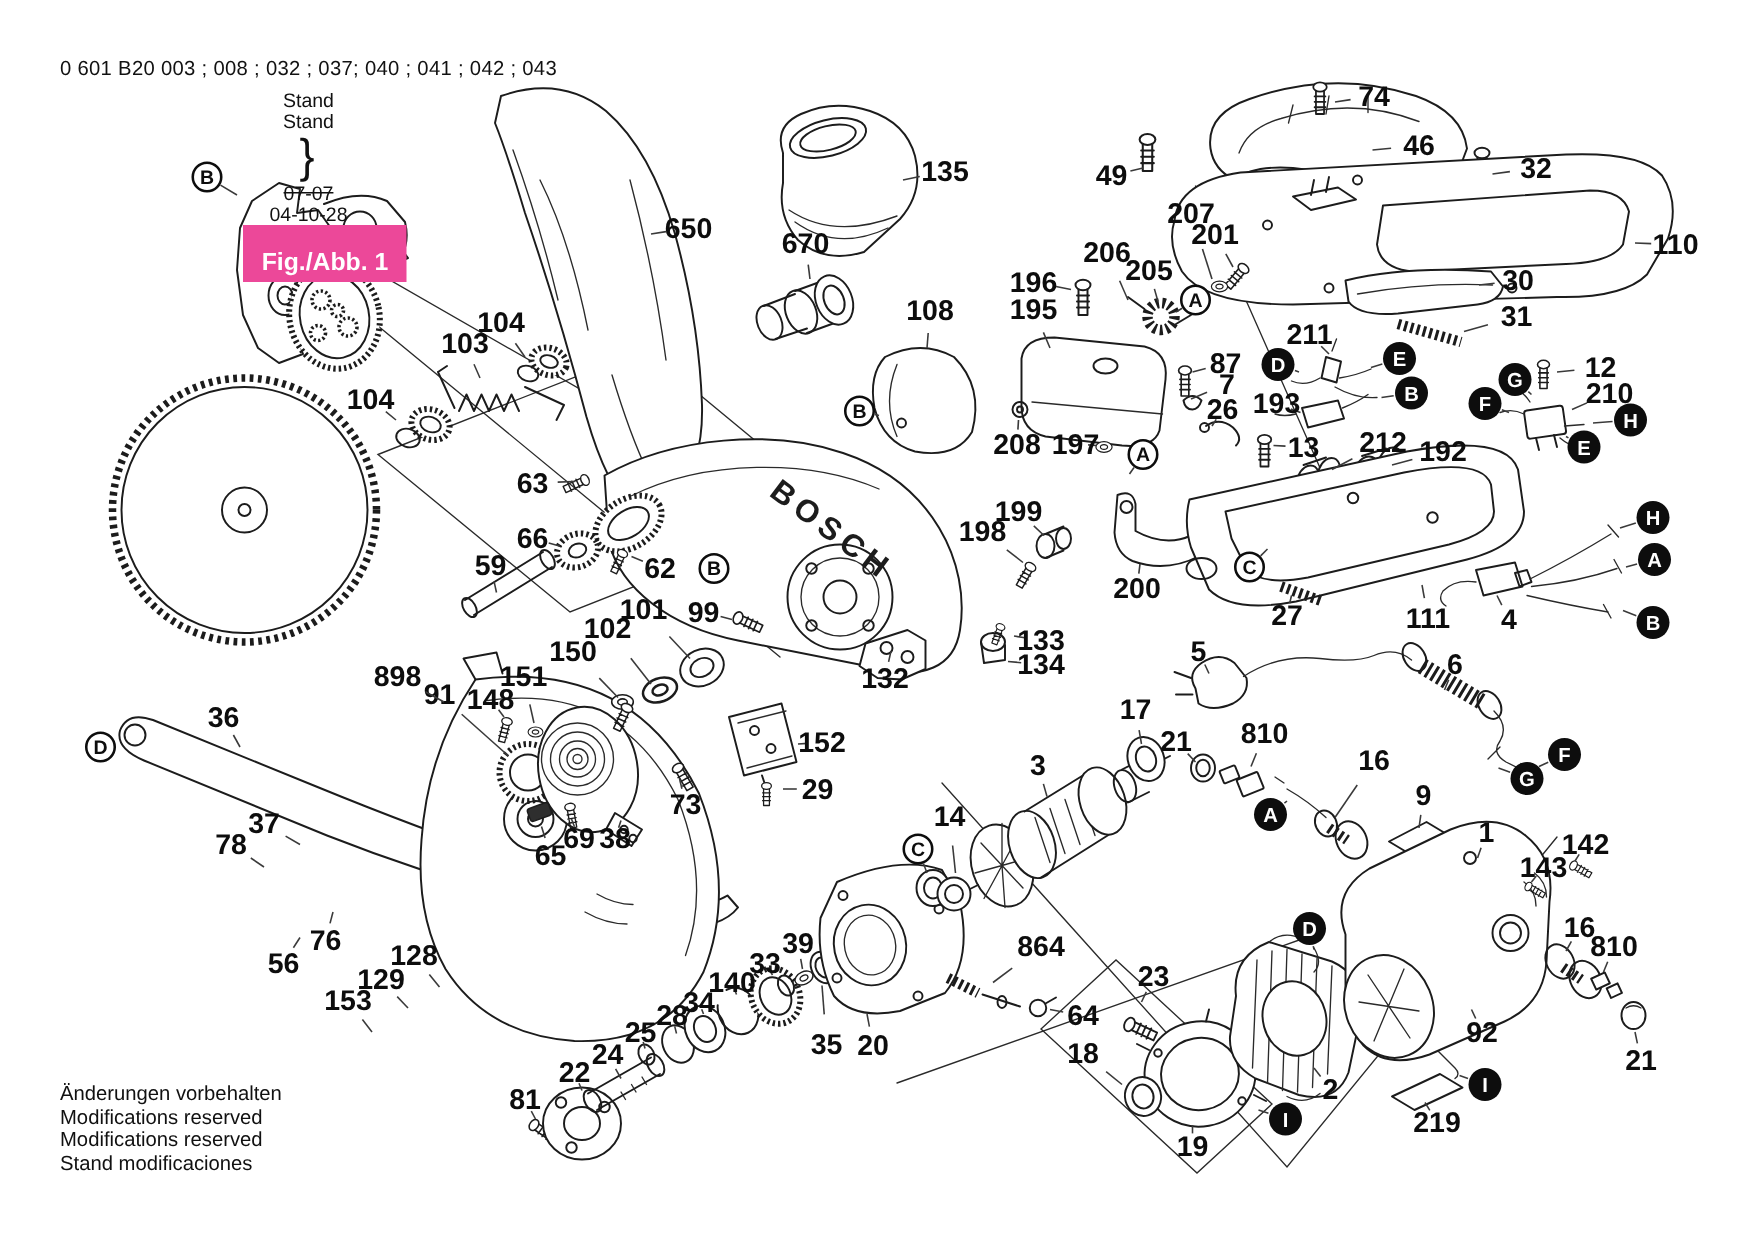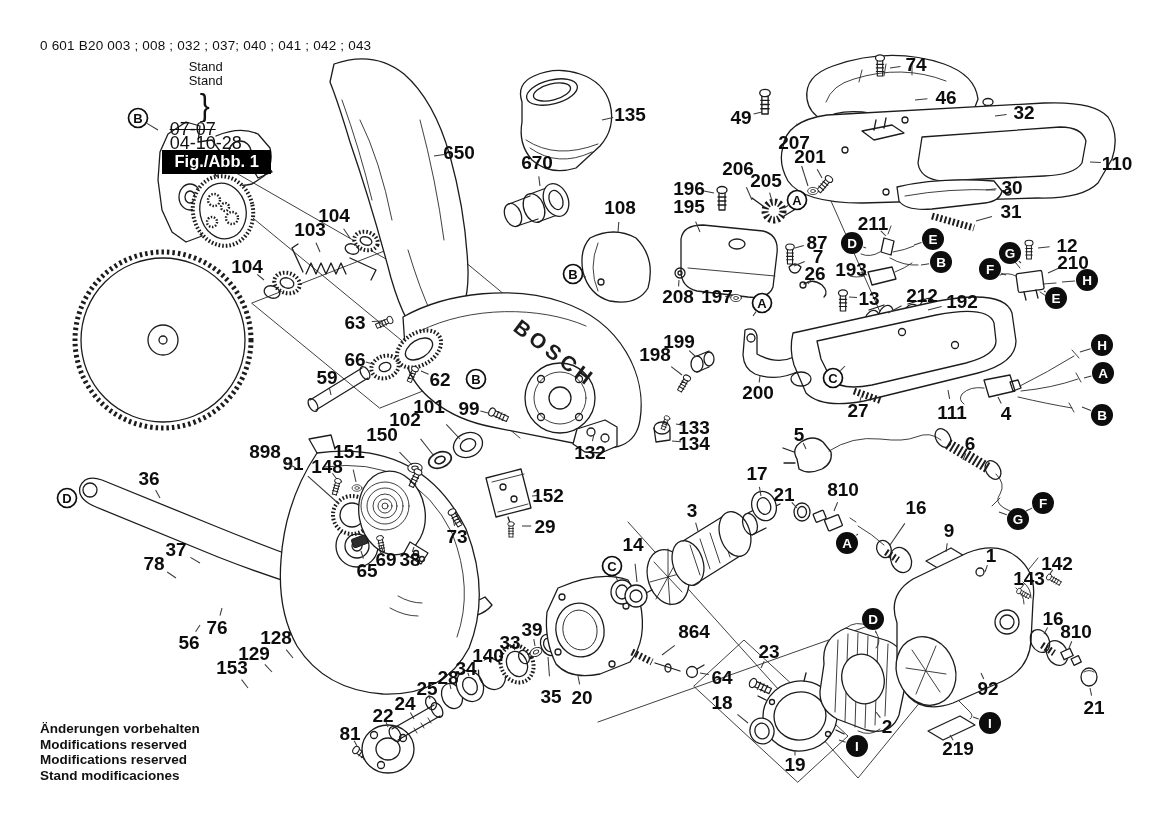--- a/index.html
+++ b/index.html
@@ -24,25 +24,25 @@
   .reft-o{font:bold 13px "Liberation Sans",sans-serif;fill:#0d0d0d;text-anchor:middle;}
   .reft-f{font:bold 13.5px "Liberation Sans",sans-serif;fill:#fff;text-anchor:middle;}
   .brand-text{font:bold 21px "Liberation Sans",sans-serif;letter-spacing:4px;fill:#1c1c1c;}
 
   
   .header{position:absolute;left:40px;top:38px;}
   .models{font-size:13.5px;letter-spacing:.2px;white-space:nowrap;}
   .meta{display:flex;align-items:center;margin-top:7px;flex-direction:column;}
   .meta-labels{font-size:13px;line-height:14px;}
   .brace{font-size:30px;font-weight:400;margin:0 4px 0 2px;transform:scaleY(1.05);}
-  .meta-values{font-size:18px;line-height:14px;}
+  .meta-values{font-size:13px;line-height:14px;text-align:center;}
   .strike{text-decoration:line-through;}
-  .figbox{background:#000000;color:#fff;font-weight:bold;font-size:16.5px;
-          padding:2px 12px 3px 12px;margin-left:22px;white-space:nowrap;}
-  .footer{position:absolute;left:40px;top:721px;font-size:13.5px;line-height:15.5px;font-weight:bold;}
+  .figbox{background:#ec4899;color:#fff;font-weight:bold;font-size:16.5px;
+          padding:16px 12px 3px 12px;margin-left:22px;white-space:nowrap;}
+  .footer{position:absolute;left:40px;top:721px;font-size:13.5px;line-height:15.5px;}
 </style>
 </head>
 <body>
 
 <div class="stage">
 
   <svg id="art" width="1169" height="826" viewBox="0 0 1169 826">
     <defs>
       <g id="scr">
         <ellipse cx="0" cy="0" rx="5" ry="3.5" class="lnf"></ellipse>

